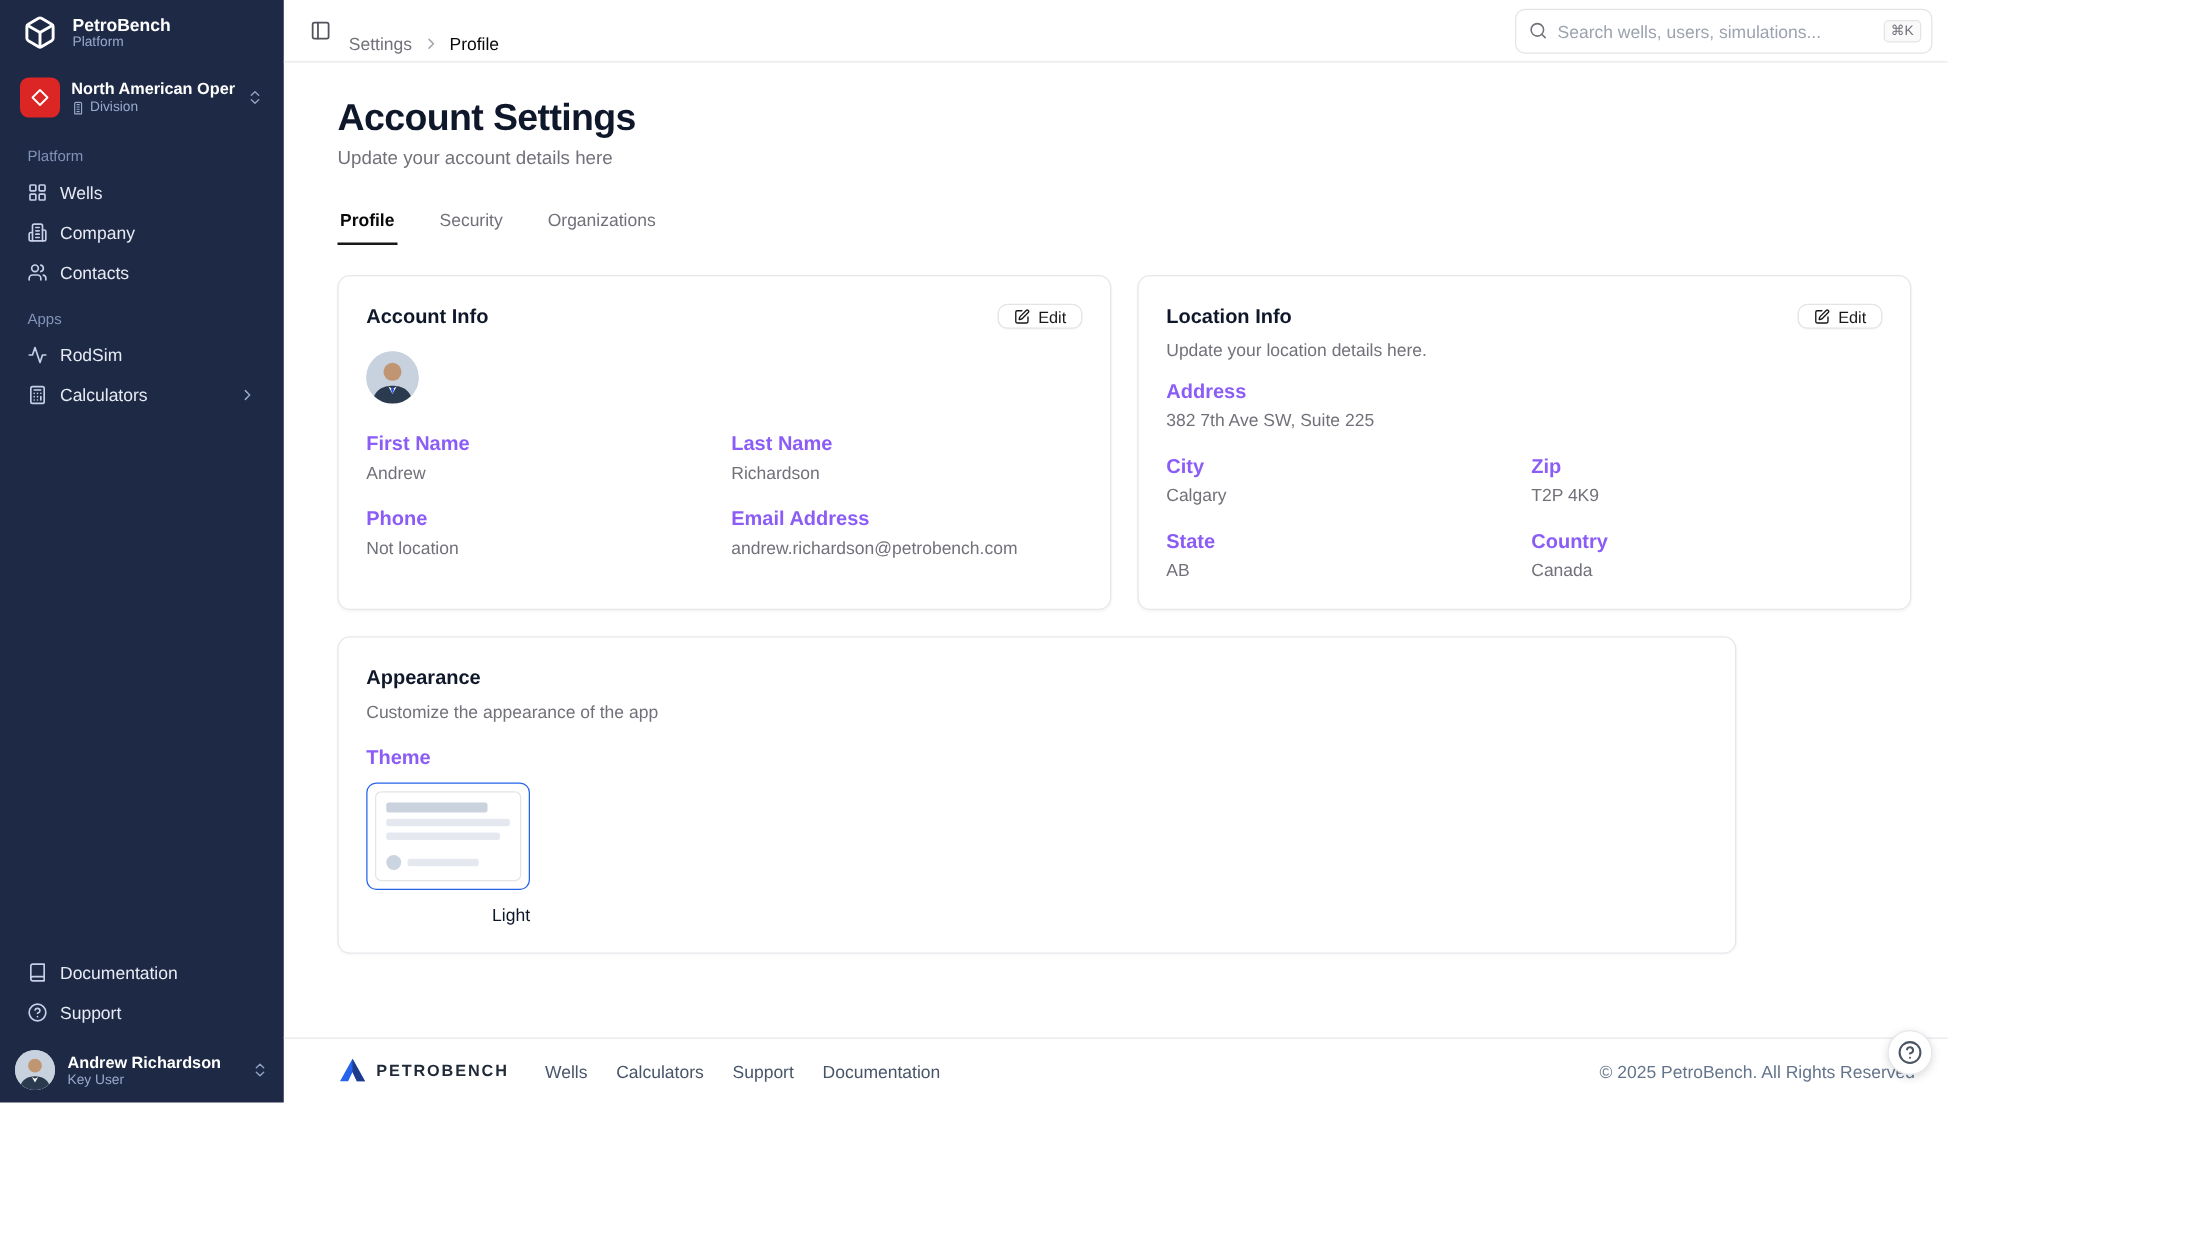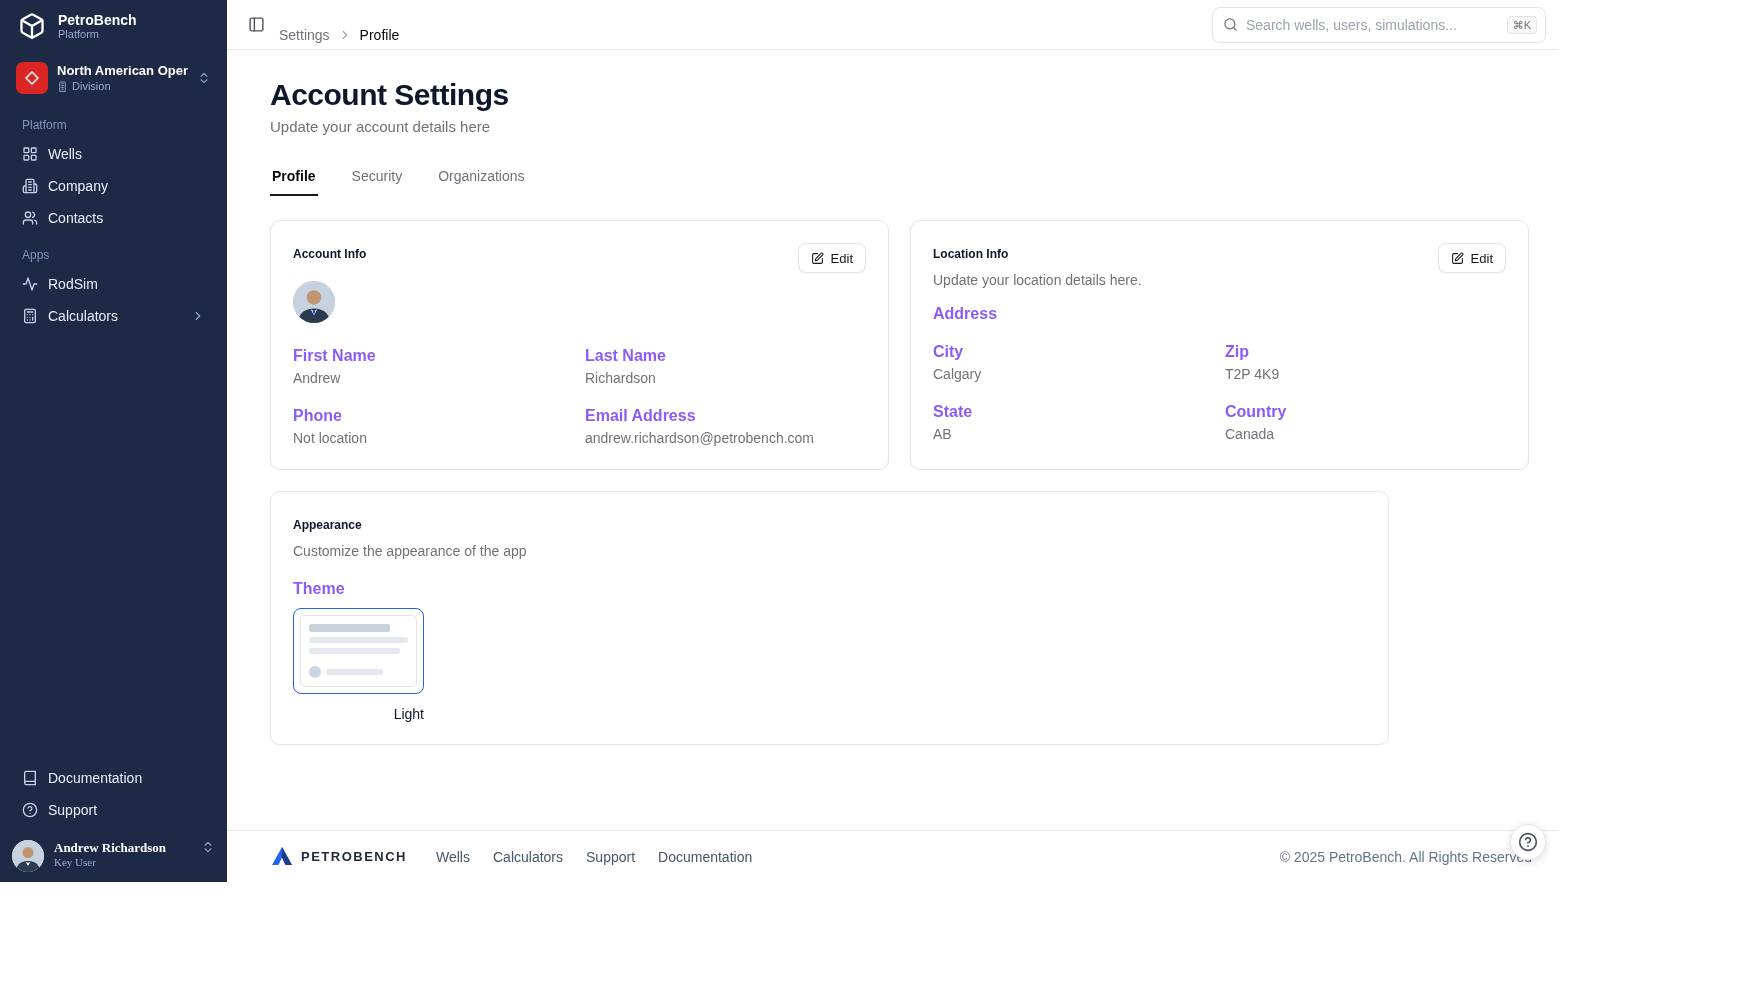--- a/index.html
+++ b/index.html
@@ -21,21 +21,21 @@
   .org-type { display:flex; align-items:center; gap:4px; font-size:11px; color:#9aa9cc; line-height:14px; }
   .chev-ud { color:#8fa0c2; display:flex; flex-shrink:0; }
 
   .nav { padding:4px 12px 0 12px; }
   .nav-label { font-size:12px; color:#8292b8; padding:14px 10px 6px 10px; }
   .nav-item { height:32px; display:flex; align-items:center; gap:10px; padding:0 10px; border-radius:6px; font-size:14px; color:#e7ebf4; cursor:pointer; }
   .nav-item .spacer { margin-left:auto; display:flex; color:#9aa9cc; }
   .ic { display:flex; color:#c6cfe6; }
 
   .side-bottom { margin-top:auto; padding:4px 12px 6px 12px; }
-  .user { display:flex; align-items:flex-start; gap:10px; padding:8px 12px 10px 12px; cursor:pointer;font-family:Liberation Serif, serif; }
+  .user { display:flex; align-items:center; gap:10px; padding:8px 12px 10px 12px; cursor:pointer; }
   .avatar { border-radius:50%; overflow:hidden; flex-shrink:0; background:#c7d2de; }
   .avatar.sm { width:32px; height:32px; }
   .avatar.lg { width:42px; height:42px; margin-top:16px; }
   .user-name { font-size:13px; font-weight:bold; color:#fff; line-height:16px; }
   .user-role { font-size:11px; color:#9aa9cc; line-height:13px; }
   .user-text { flex:1; min-width:0; }
 
   
   .main { flex:1; display:flex; flex-direction:column; min-width:0; }
   .topbar { height:50px; flex-shrink:0; border-bottom:1px solid #e5e7eb; display:flex; align-items:center; padding:0 12px 0 17px; gap:10px; }
@@ -56,23 +56,23 @@
   h1.page-title { font-size:30px; font-weight:bold; color:#0f172a; letter-spacing:-0.5px; line-height:34px; }
   .page-sub { font-size:15px; color:#71717a; margin-top:6px; line-height:18px; }
 
   .tabs { display:flex; gap:32px; margin-top:26px; }
   .tab { font-size:14px; color:#71717a; padding:6px 2px 10px 2px; cursor:pointer; border-bottom:2px solid transparent; }
   .tab.active { color:#09090b; font-weight:bold; border-bottom:2px solid #18181b; }
 
   .cards-row { display:flex; gap:21px; margin-top:24px; align-items:stretch; }
   .card { position:relative; background:#fff; border:1px solid #e5e7eb; border-radius:10px; box-shadow:0 1px 2px rgba(0,0,0,0.04); padding:22px; }
   .cards-row .card { width:619px; }
-  .card h3 { font-size:12px; font-weight:bold; color:#0f172a; line-height:22px; }
+  .card h3 { font-size:16px; font-weight:bold; color:#0f172a; line-height:22px; }
   .card-sub { font-size:14px; color:#71717a; margin-top:6px; line-height:18px; }
-  .edit-btn { position:absolute; top:22px; right:22px; height:30px; display:flex; align-items:center; gap:7px; padding:0 12px; background:#fff; border:1px solid #e4e4e7; border-radius:8px; font-size:13px; color:#18181b; font-family:"Liberation Sans",sans-serif; cursor:pointer; box-shadow:0 1px 1px rgba(0,0,0,0.04); }
+  .edit-btn { position:absolute; top:22px; right:22px; height:20px; display:flex; align-items:center; gap:7px; padding:0 12px; background:#fff; border:1px solid #e4e4e7; border-radius:8px; font-size:13px; color:#18181b; font-family:"Liberation Sans",sans-serif; cursor:pointer; box-shadow:0 1px 1px rgba(0,0,0,0.04); }
   .edit-btn .ic { color:#18181b; }
 
   .field-grid { display:grid; grid-template-columns:292px 1fr; row-gap:20px; margin-top:24px; }
   .field-grid.loc { margin-top:20px; }
   .f-label { font-size:16px; font-weight:bold; color:#8b5cf6; line-height:18px; }
   .f-value { font-size:14px; color:#71717a; margin-top:4px; line-height:18px; }
   .address-block { margin-top:16px; }
 
   .appearance { margin-top:21px; width:1119px; }
   .theme-label { margin-top:20px; }
@@ -358,20 +358,21 @@
                     <path d="M12 3H5a2 2 0 0 0-2 2v14a2 2 0 0 0 2 2h14a2 2 0 0 0 2-2v-7"></path>
                     <path d="M18.375 2.625a1 1 0 0 1 3 3l-9.013 9.014a2 2 0 0 1-.853.505l-2.873.84a.5.5 0 0 1-.62-.62l.84-2.873a2 2 0 0 1 .506-.852z"></path>
                   </svg>
               </span>
               <span>Edit</span>
             </button>
             <h3>Location Info</h3>
             <p class="card-sub">Update your location details here.</p>
             <div class="address-block">
               <div class="f-label">Address</div>
+              <div class="f-value">382 7th Ave SW, Suite 225</div>
             </div>
             <div class="field-grid loc">
               <div class="field">
                 <div class="f-label">City</div>
                 <div class="f-value">Calgary</div>
               </div>
               <div class="field">
                 <div class="f-label">Zip</div>
                 <div class="f-value">T2P 4K9</div>
               </div>

